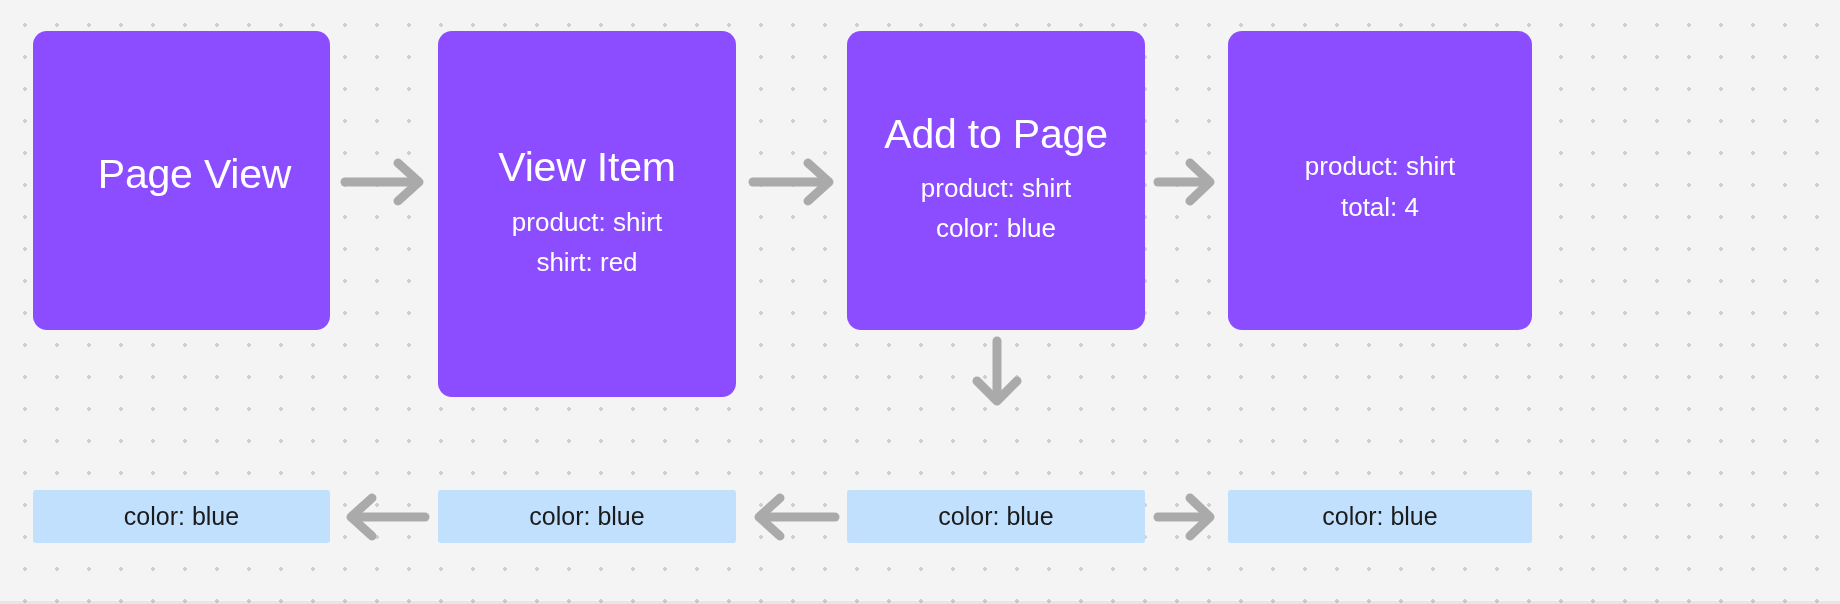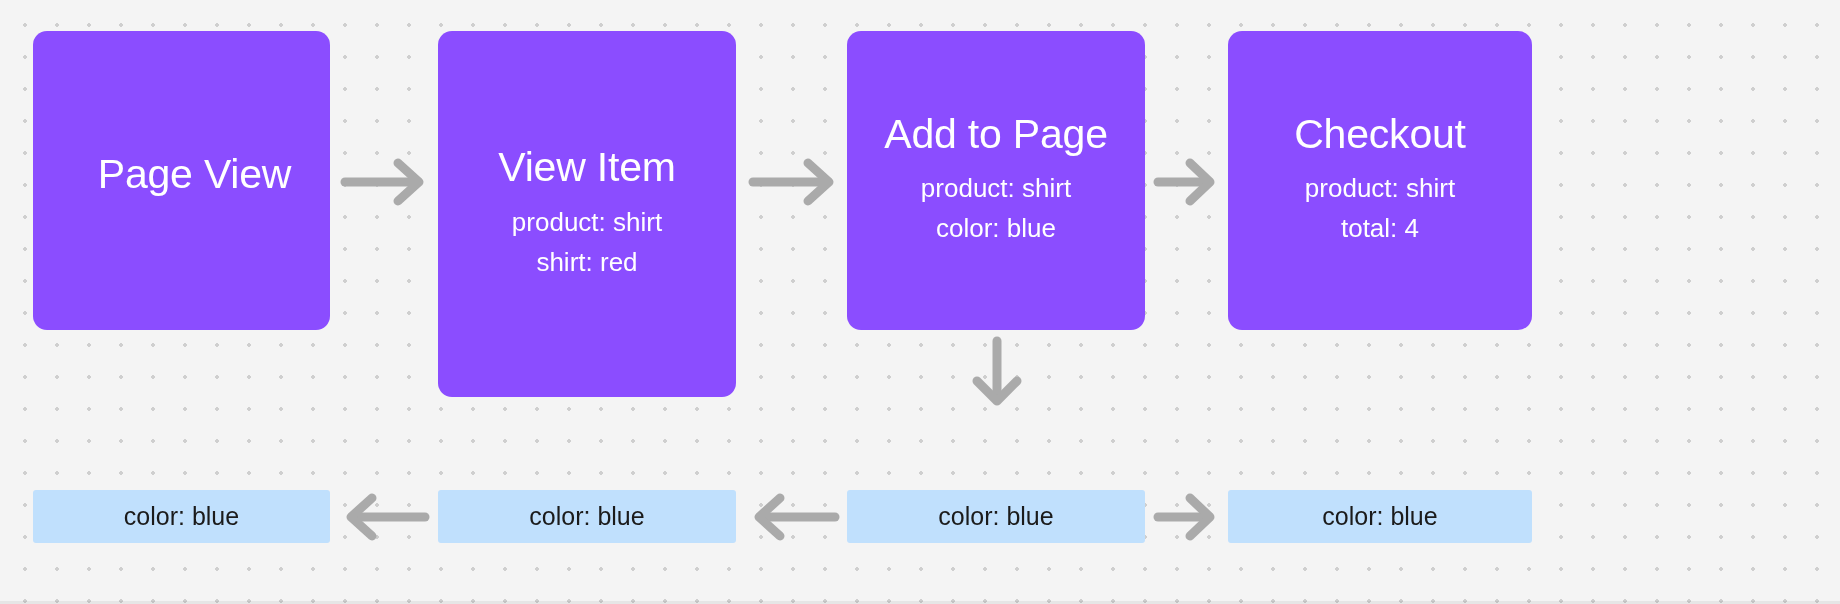--- a/index.html
+++ b/index.html
@@ -81,21 +81,20 @@
 
   <div class="node" style="left:847px;top:31px;width:298px;height:299px;">
     <div class="node-title">Add to Page</div>
     <div class="node-props">
       <div class="node-prop">product: shirt</div>
       <div class="node-prop">color: blue</div>
     </div>
   </div>
 
   <div class="node" style="left:1228px;top:31px;width:304px;height:299px;">
-    <div class="node-title">Checkout</div>
     <div class="node-props">
       <div class="node-prop">product: shirt</div>
       <div class="node-prop">total: 4</div>
     </div>
   </div>
 
   <div class="arrow" style="left:340px;top:157px;width:90px;height:50px;">
     <svg width="90" height="50" viewBox="0 0 90 50" aria-hidden="true">
       <path class="ln" d="M5,25 H78"></path>
       <path class="hd" d="M58,6 L79,25 L58,44"></path>

